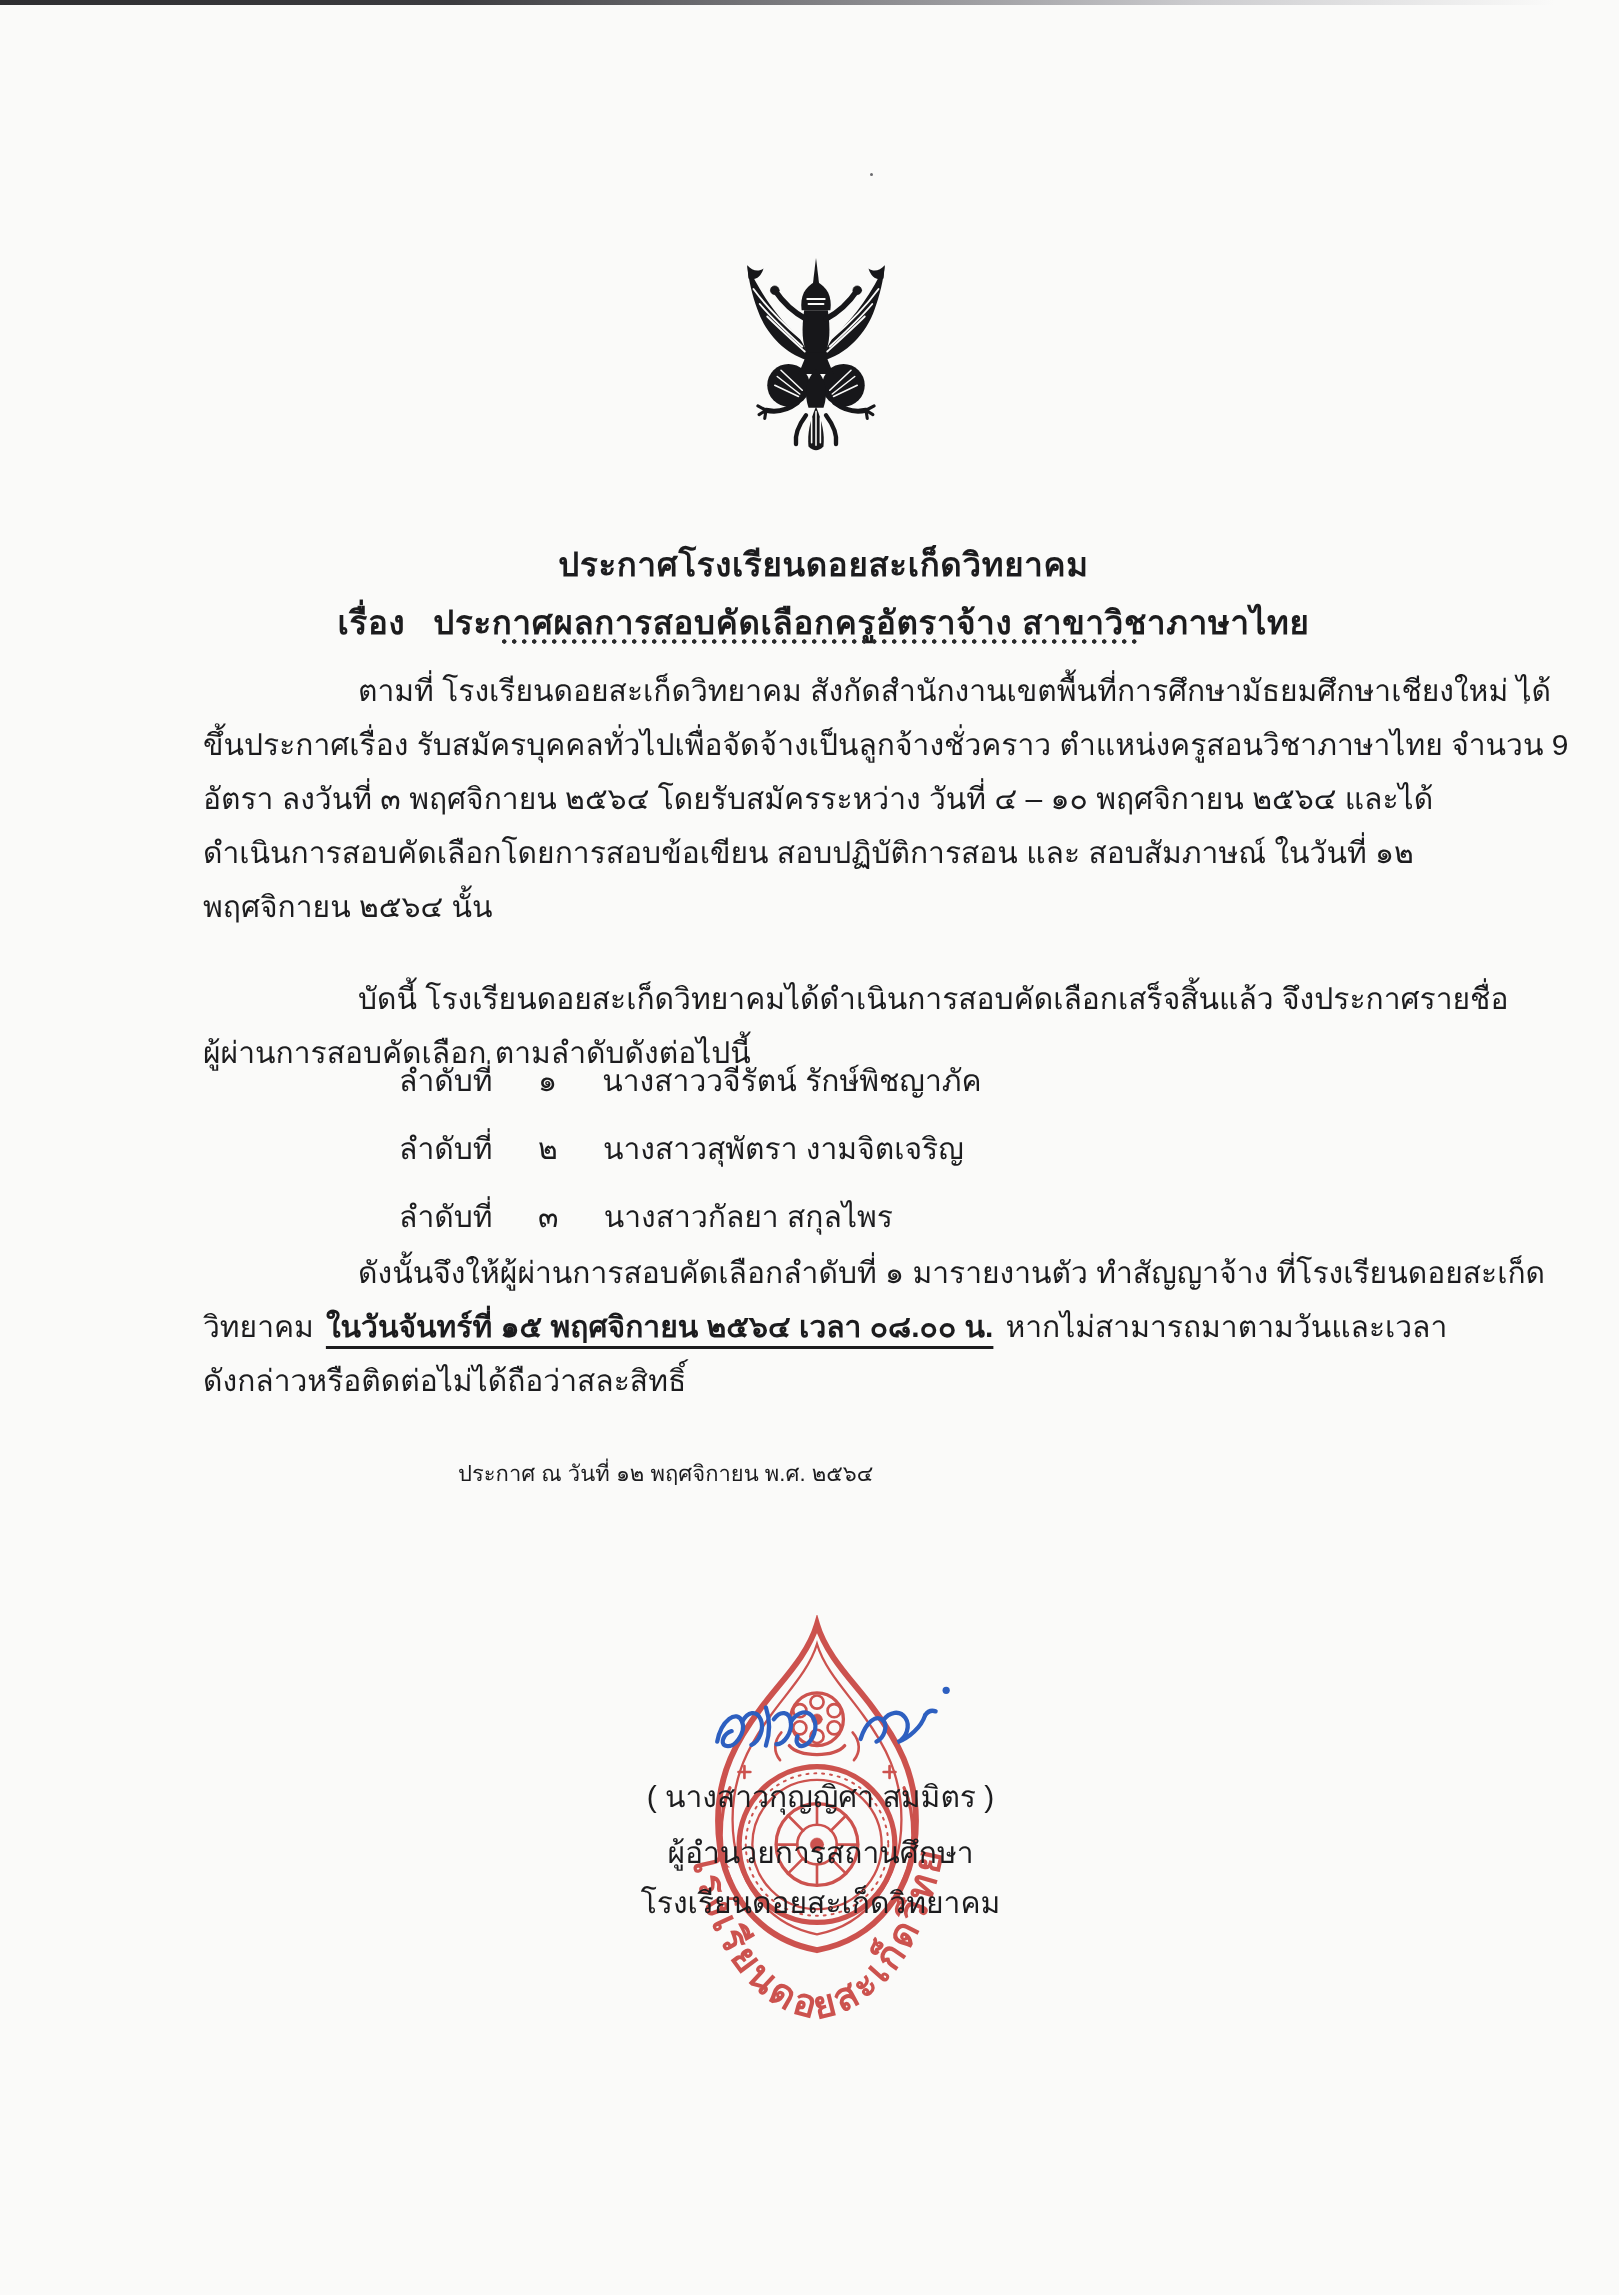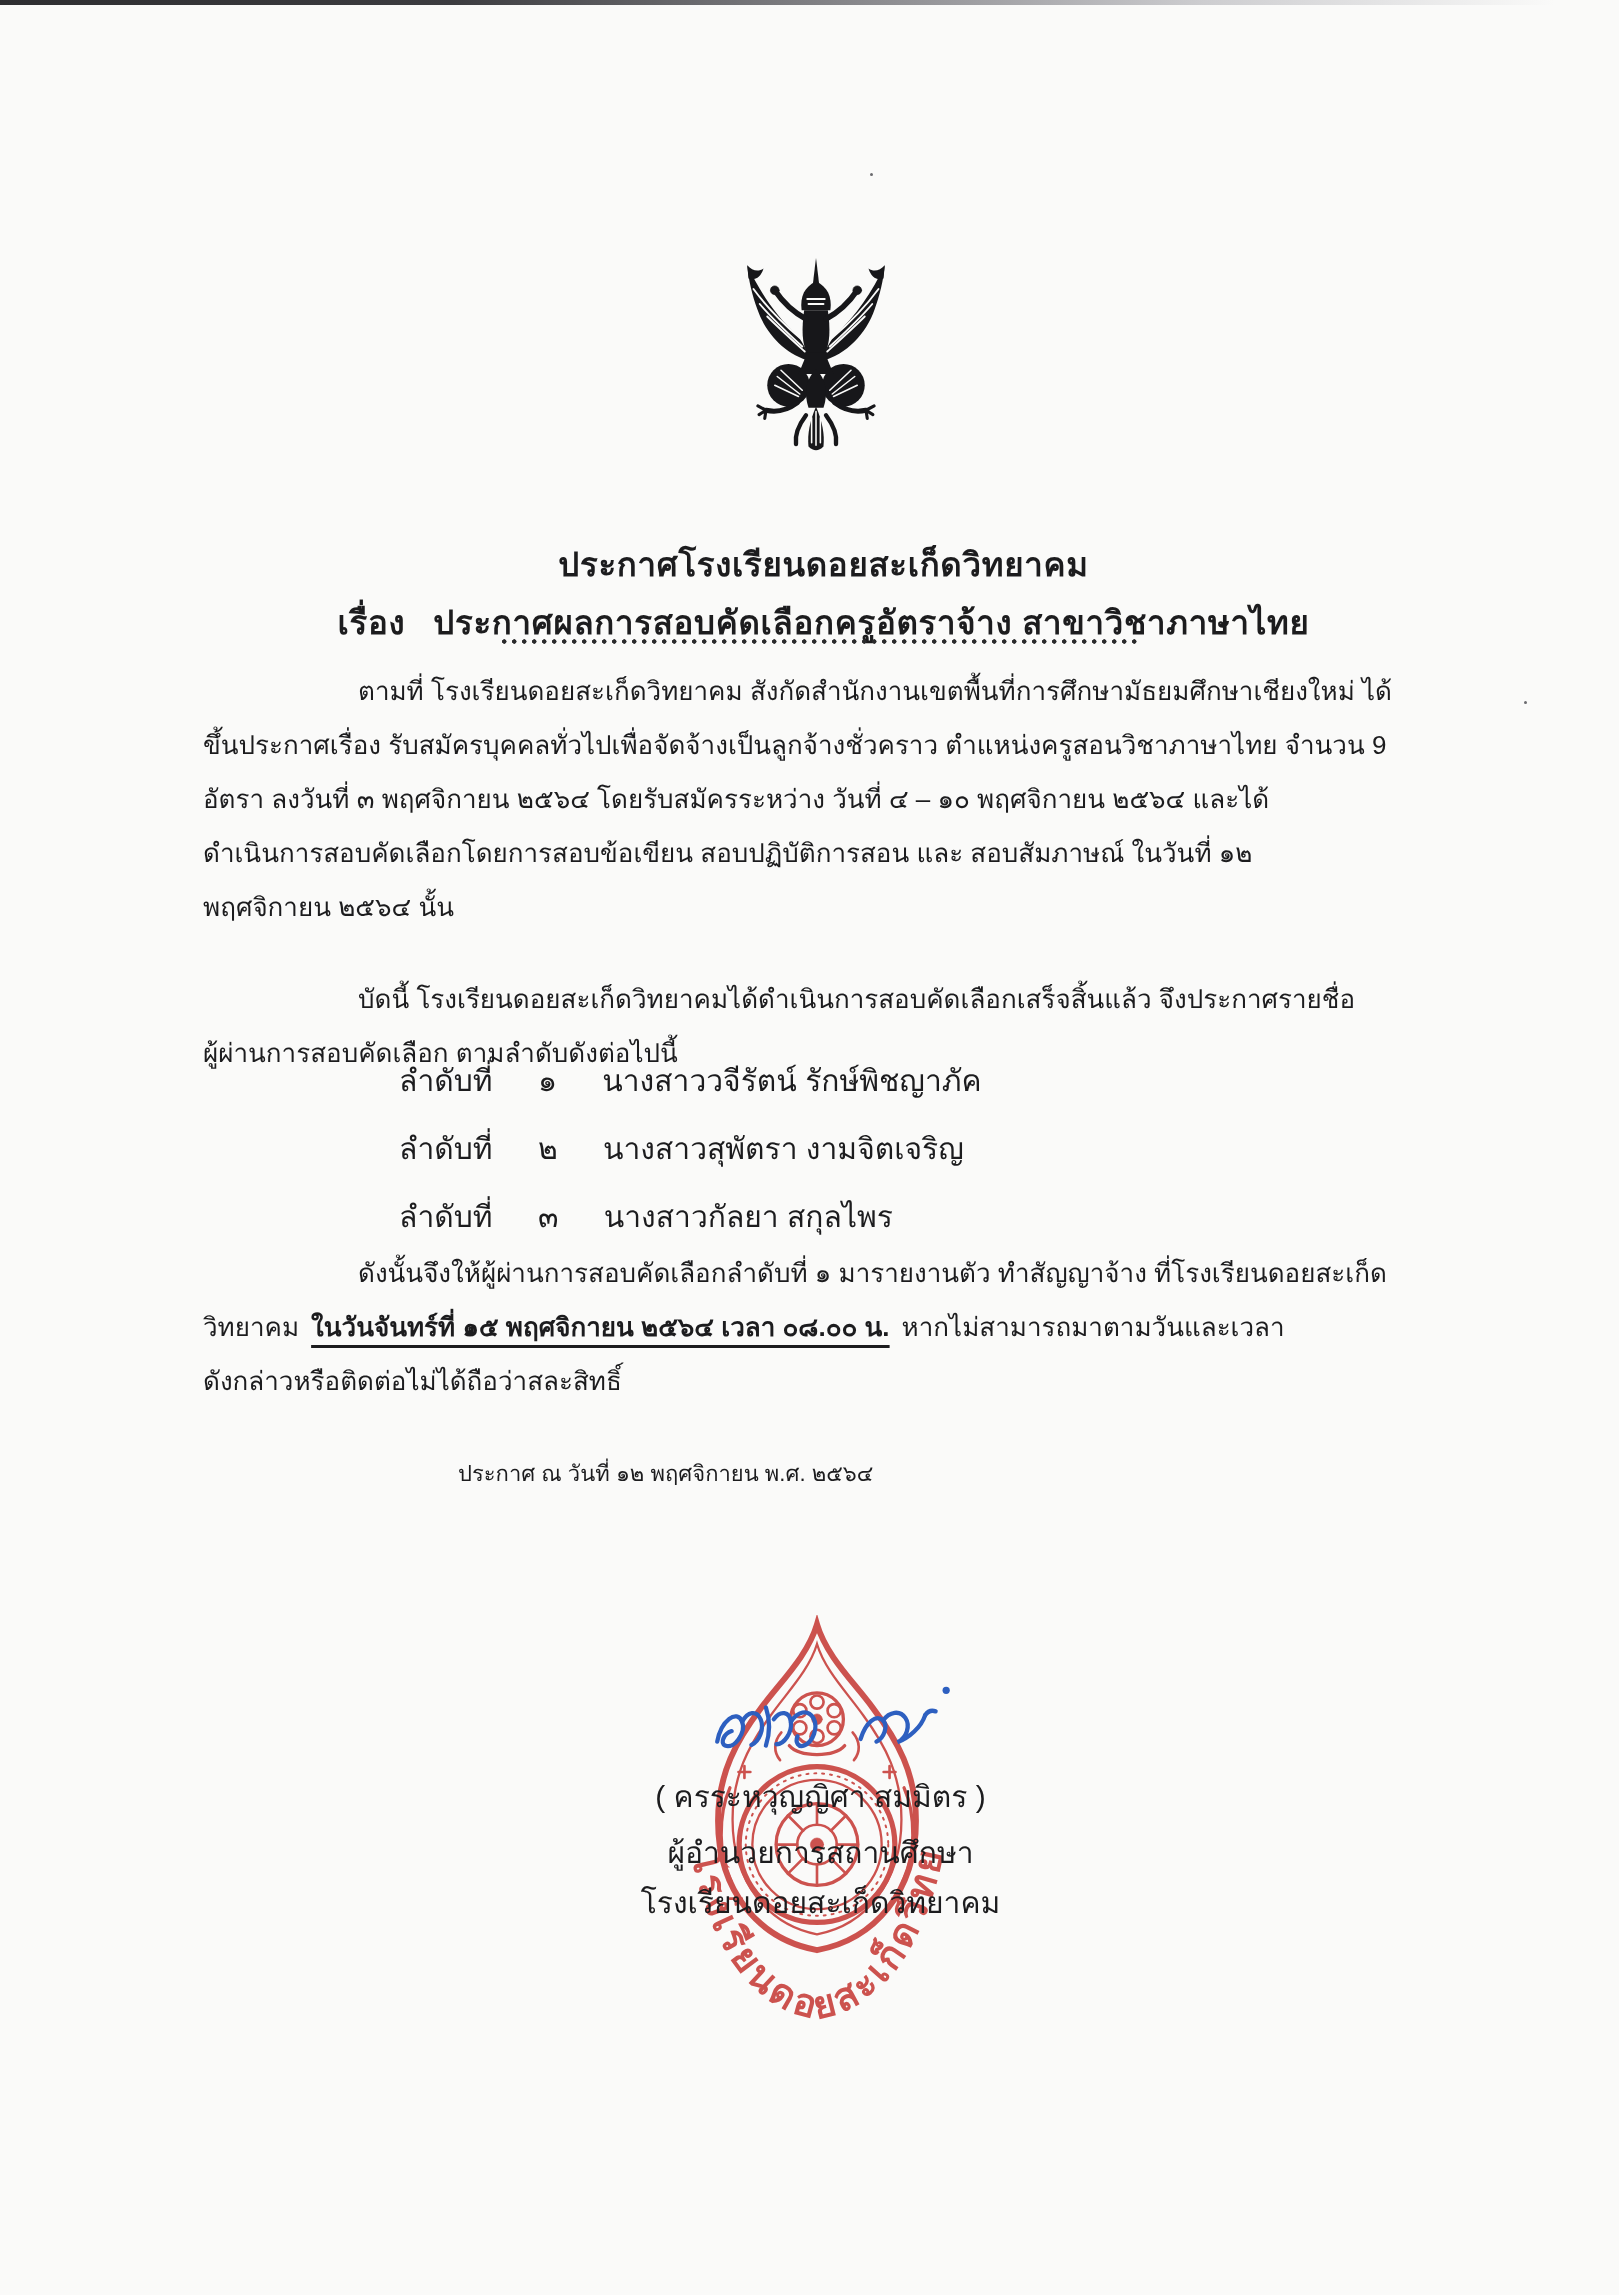--- a/index.html
+++ b/index.html
@@ -22,21 +22,21 @@
     letter-spacing:0.7px;
   }
   .subject-gap{display:inline-block;width:28px;}
   .dotted-divider{
     position:absolute;left:501px;top:637px;width:637px;height:9.2px;
     background-image:radial-gradient(circle at 3.3px 4.6px,#2a2a2c 2px,rgba(0,0,0,0) 2.5px);
     background-size:10px 9.2px;background-repeat:repeat-x;
   }
   .para{position:absolute;left:203px;width:1249px;}
   .line{
-    font-size:26px;line-height:54px;height:54px;white-space:nowrap;
+    font-size:30px;line-height:54px;height:54px;white-space:nowrap;
   }
   .indent{padding-left:155px;}
   .bold-underline{
     font-weight:700;
     text-decoration:underline;
     text-decoration-thickness:2.6px;
     text-underline-offset:8.6px;
   }
   .seg-pre{margin-right:12px;}
   .seg-post{margin-left:12px;}
@@ -213,18 +213,18 @@
       <path d="M88,40 C94,58 94,80 88,98"></path>
       <path d="M100,58 C110,44 124,46 126,62 C128,78 116,96 104,96"></path>
       <path d="M126,62 C136,46 152,42 160,56 C168,70 160,92 146,98 C138,101 132,94 136,84"></path>
       <path d="M232,88 C240,62 256,50 266,60 C274,68 268,86 256,92"></path>
       <path d="M266,60 C276,46 292,44 300,56 C308,68 302,86 288,93 C306,86 324,70 330,52"></path>
       <path d="M330,52 C334,46 340,44 346,46"></path>
     </g>
     <circle cx="362" cy="14" r="5.5" fill="#2d5fc0"></circle>
   </svg>
 
-  <div class="sig-text-block" style="top:1774px;">( ครระหวุญญิศา  สมมิตร )</div>
+  <div class="sig-text-block" style="top:1774px;">( นางสาวกุญญิศา  สมมิตร )</div>
   <div class="sig-text-block" style="top:1830px;">ผู้อำนวยการสถานศึกษา</div>
   <div class="sig-text-block" style="top:1880px;">โรงเรียนดอยสะเก็ดวิทยาคม</div>
 
 </div>
 
 
 </body></html>

